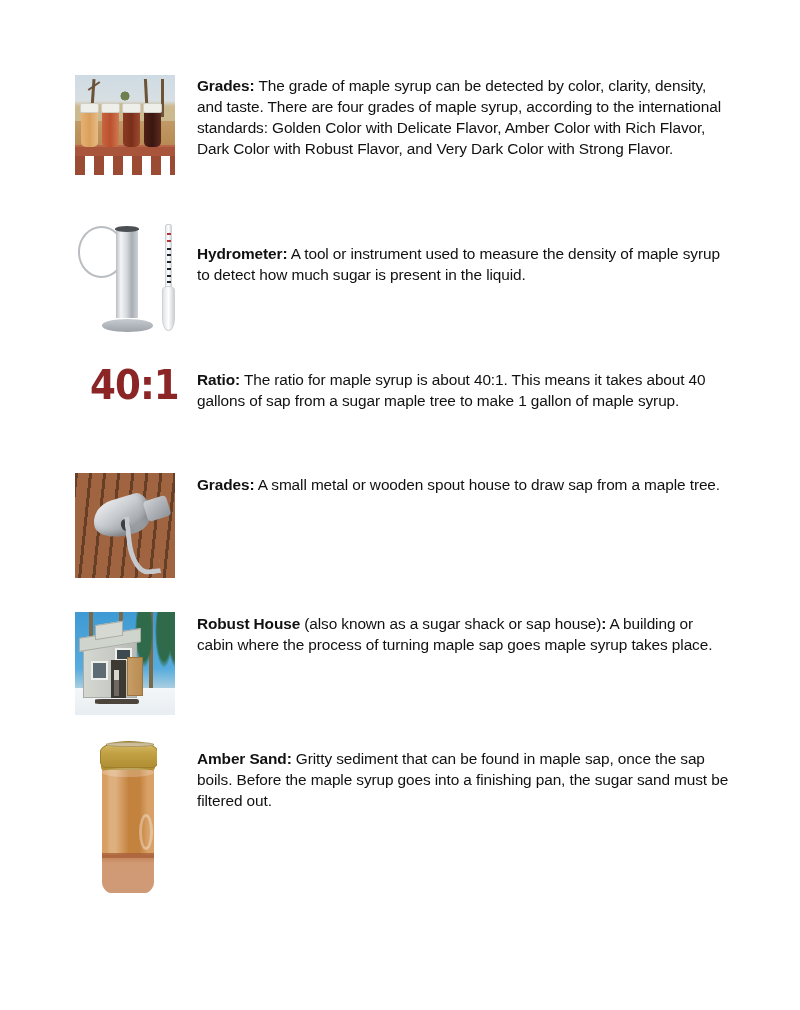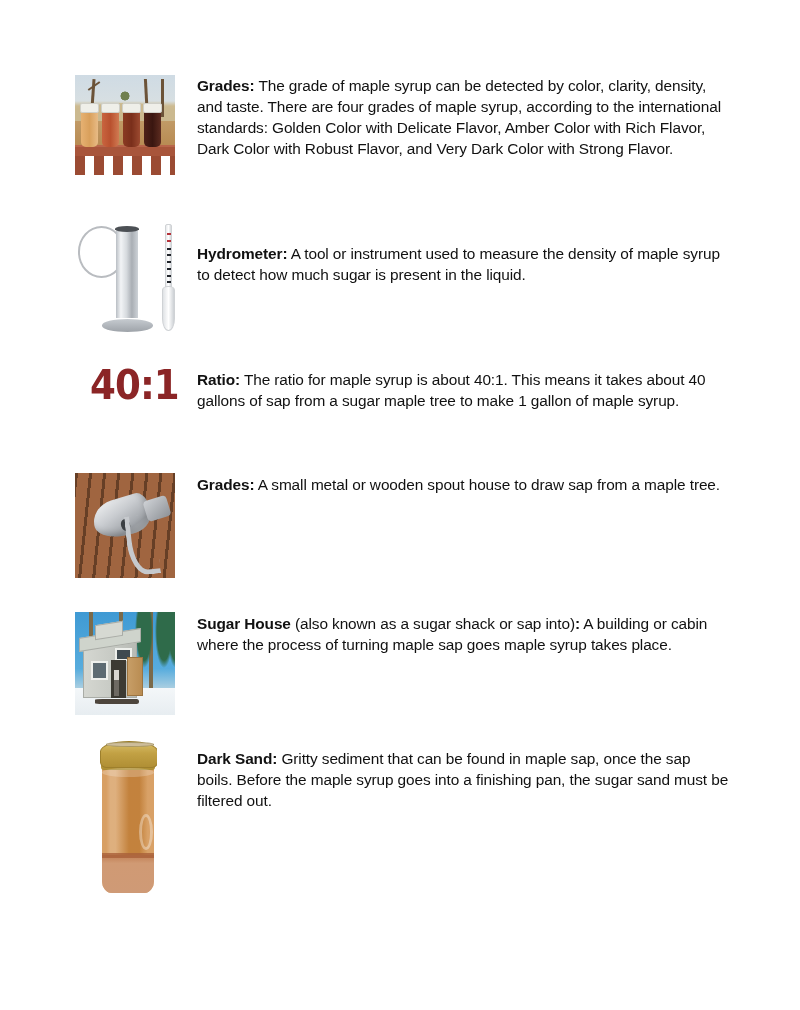--- a/index.html
+++ b/index.html
@@ -519,37 +519,37 @@
         <div class="roof"></div>
         <div class="cupola"></div>
         <div class="window"></div>
         <div class="vent"></div>
         <div class="door"></div>
         <div class="person"></div>
         <div class="door-open"></div>
       </div>
     </div>
     <div class="text-col" style="top:613px;">
-      <span class="term">Sugar House</span><span class="term-sub"> (also known as a sugar shack or sap into)</span><span class="term">:</span><span> A building or cabin where the process of turning maple sap goes maple syrup takes place.</span>
+      <span class="term">Robust House</span><span class="term-sub"> (also known as a sugar shack or sap house)</span><span class="term">:</span><span> A building or cabin where the process of turning maple sap goes maple syrup takes place.</span>
     </div>
   </div>
 
   <div class="entry" style="top:0">
     <div class="figure" style="left:99px; top:738px; width:58px; height:158px;">
       <div class="jar-scene">
         <div class="glass">
           <div class="syrup"></div>
           <div class="sediment"></div>
           <div class="handle"></div>
         </div>
         <div class="band"></div>
         <div class="shoulder"></div>
         <div class="lid">
           <div class="lid-top"></div>
         </div>
       </div>
     </div>
     <div class="text-col" style="top:748px;">
-      <span class="term">Dark Sand</span><span class="term-sub"></span><span class="term">:</span><span> Gritty sediment that can be found in maple sap, once the sap boils. Before the maple syrup goes into a finishing pan, the sugar sand must be filtered out.</span>
+      <span class="term">Amber Sand</span><span class="term-sub"></span><span class="term">:</span><span> Gritty sediment that can be found in maple sap, once the sap boils. Before the maple syrup goes into a finishing pan, the sugar sand must be filtered out.</span>
     </div>
   </div>
 
 </div>
 
 </body></html>

